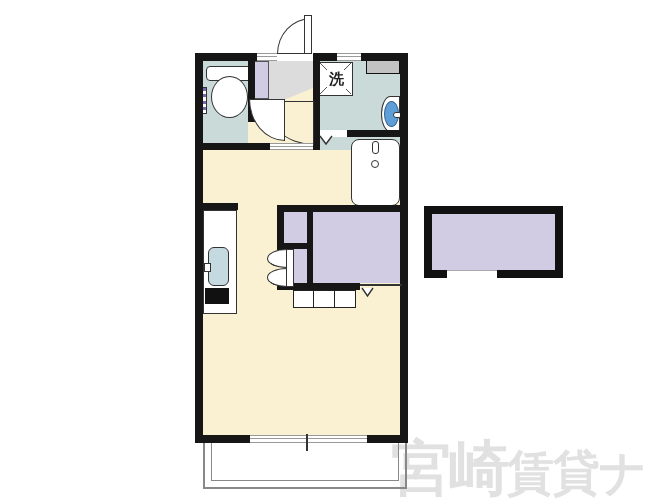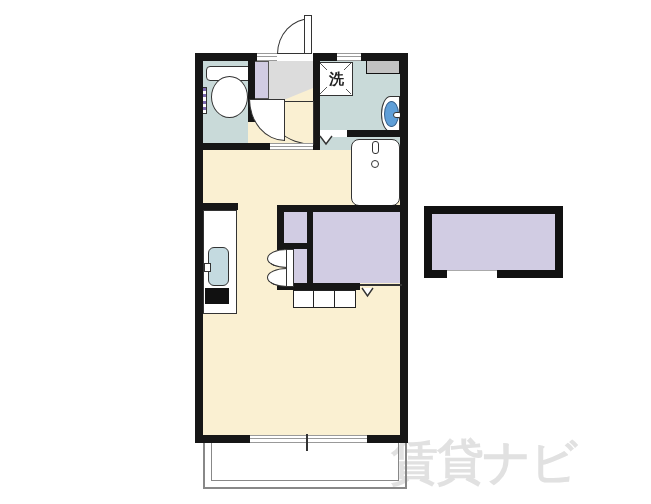--- a/index.html
+++ b/index.html
@@ -32,20 +32,21 @@
              display:flex;align-items:center;justify-content:center;font-size:15px;font-weight:bold;color:#222;z-index:2;}
   .cell{width:22px;height:18px;background:#fff;border:1.5px solid #222;box-sizing:border-box;margin-left:-1.5px;}
   .dots{background:repeating-linear-gradient(180deg,#7A68AE 0 3px,#fff 3px 6.5px);}
 </style>
 </head>
 <body>
 
 <div id="stage">
 
   <div id="watermark" class="abs wm" style="left:391px;top:438px;">
+    <span class="big">宮崎</span>
       <span class="small">賃貸ナビ</span>
   </div>
 
   <div class="abs floor f-teal" style="left:203px;top:61px;width:45px;height:82px;"></div>
   <div class="abs floor f-cream" style="left:248px;top:61px;width:65px;height:89px;"></div>
   <div class="abs floor f-teal" style="left:320px;top:61px;width:80px;height:69px;"></div>
   <div class="abs floor f-teal" style="left:320px;top:137px;width:80px;height:68px;"></div>
   <div class="abs floor f-cream" style="left:203px;top:150px;width:197px;height:285px;"></div>
   <div class="abs floor f-gray" style="left:269px;top:61px;width:44px;height:45px;clip-path:polygon(0 0,100% 0,100% 60%,0 100%);"></div>
   <div class="abs floor f-purple" style="left:253px;top:61px;width:16px;height:38px;border:1px solid #555;box-sizing:border-box;"></div>

